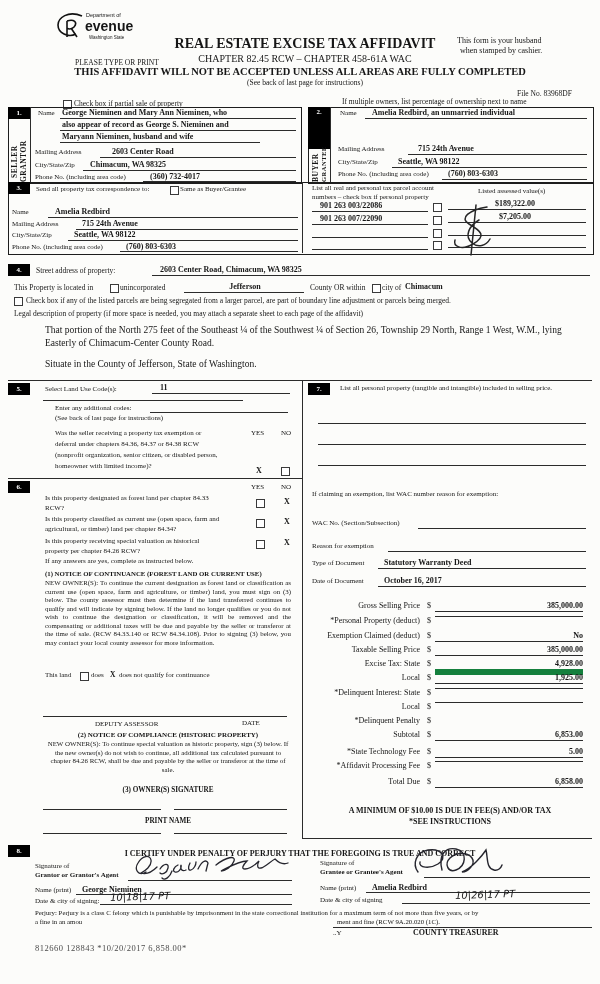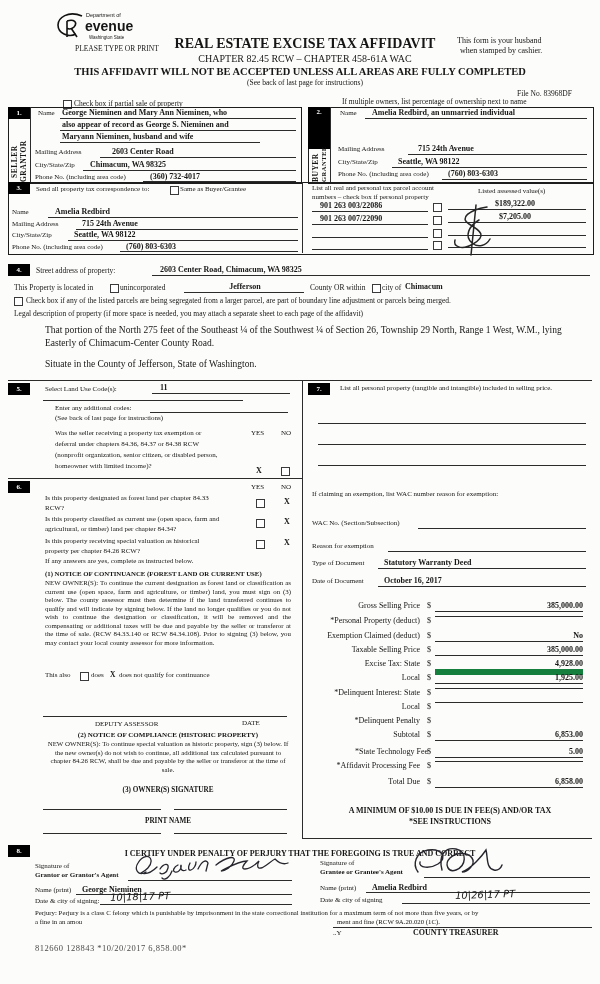--- a/index.html
+++ b/index.html
@@ -35,21 +35,21 @@
   <div class="abs" style="left:56px;top:10px">
     <div class="abs sans" style="left:30px;top:2px;font-size:5.5px">Department of</div>
     <span style="position:absolute;left:0;top:2px">
       <svg width="32" height="28" viewBox="0 0 32 28">
           <path d="M26,4 C12,-2 2,6 2,13 C2,21 12,26 20,22 M11,9 L11,25 M11,9 C18,7 22,10 18,15 C15,18 12,17 11,16 M15,16 L21,25" stroke="#111" fill="none" stroke-width="1.6"></path>
         </svg>
     </span>
     <div class="abs sans b" style="left:29px;top:8px;font-size:14px">evenue</div>
     <div class="abs sans" style="left:33px;top:25px;font-size:4.5px">Washington State</div>
   </div>
-  <div class="abs t75" style="left:75px;top:44px">PLEASE TYPE OR PRINT</div>
+  <div class="abs t75" style="left:75px;top:58px">PLEASE TYPE OR PRINT</div>
   <div class="abs b t14 ctr" style="left:140px;top:36px;width:330px">REAL ESTATE EXCISE TAX AFFIDAVIT</div>
   <div class="abs t10 ctr" style="left:140px;top:53px;width:330px;font-size:10px">CHAPTER 82.45 RCW – CHAPTER 458-61A WAC</div>
   <div class="abs t8" style="left:457px;top:36px">This form is your husband</div>
   <div class="abs t8" style="left:460px;top:46px">when stamped by cashier.</div>
   <div class="abs b t10 ctr" style="left:20px;top:66px;width:560px">THIS AFFIDAVIT WILL NOT BE ACCEPTED UNLESS ALL AREAS ARE FULLY COMPLETED</div>
   <div class="abs t75 ctr" style="left:140px;top:78px;width:330px">(See back of last page for instructions)</div>
   <div class="abs t75" style="left:517px;top:89px">File No. 83968DF</div>
   <span class="cb" style="left:63px;top:100px"></span>
   <div class="abs t75" style="left:74px;top:99px">Check box if partial sale of property</div>
   <div class="abs t75" style="left:342px;top:97px">If multiple owners, list percentage of ownership next to name</div>
@@ -194,21 +194,21 @@
   <div class="abs b t8" style="left:284px;top:517px">X</div>
   <div class="abs t7" style="left:45px;top:537px">Is this property receiving special valuation as historical</div>
   <div class="abs t7" style="left:45px;top:547px">property per chapter 84.26 RCW?</div>
   <span class="cb" style="left:256px;top:540px"></span>
   <div class="abs b t8" style="left:284px;top:538px">X</div>
   <div class="abs t7" style="left:45px;top:557px">If any answers are yes, complete as instructed below.</div>
 
   <div class="abs b" style="left:45px;top:570px;font-size:6.8px">(1) NOTICE OF CONTINUANCE (FOREST LAND OR CURRENT USE)</div>
   <div class="wrap just" style="left:45px;top:579px;width:246px;font-size:6.9px;line-height:1.24">NEW OWNER(S): To continue the current designation as forest land or classification as current use (open space, farm and agriculture, or timber) land, you must sign on (3) below.  The county assessor must then determine if the land transferred continues to qualify and will indicate by signing below. If the land no longer qualifies or you do not wish to continue the designation or classification, it will be removed and the compensating or additional taxes will be due and payable by the seller or transferor at the time of sale.  (RCW 84.33.140 or RCW 84.34.108). Prior to signing (3) below, you may contact your local county assessor for more information.</div>
 
-  <div class="abs t7" style="left:45px;top:671px">This also</div>
+  <div class="abs t7" style="left:45px;top:671px">This land</div>
   <span class="cb" style="left:80px;top:672px"></span>
   <div class="abs t7" style="left:91px;top:671px">does</div>
   <div class="abs t7 b" style="left:110px;top:670px;font-size:7.5px">X</div>
   <div class="abs t7" style="left:119px;top:671px">does not  qualify for continuance</div>
 
   <div class="hl" style="left:43px;top:716px;width:244px"></div>
   <div class="abs t7" style="left:95px;top:720px">DEPUTY ASSESSOR</div>
   <div class="abs t7" style="left:242px;top:719px">DATE</div>
 
   <div class="abs b ctr" style="left:45px;top:731px;width:246px;font-size:7px">(2) NOTICE OF COMPLIANCE (HISTORIC PROPERTY)</div>
@@ -282,21 +282,21 @@
       <span class="abs t8" style="right:170px">*Delinquent Penalty</span>
       <span class="abs t8" style="left:127px">$</span>
       <span class="abs b t8 rt" style="left:135px;width:148px"></span>
     </div>
   <div class="abs" style="left:300px;top:730px;width:290px;height:13px">
       <span class="abs t8" style="right:170px">Subtotal</span>
       <span class="abs t8" style="left:127px">$</span>
       <span class="abs b t8 rt" style="left:135px;width:148px;border-bottom:1px solid #2b2b2b">6,853.00</span>
     </div>
   <div class="abs" style="left:300px;top:747px;width:290px;height:13px">
-      <span class="abs t8" style="right:162px">*State Technology Fee</span>
+      <span class="abs t8" style="right:170px">*State Technology Fee</span>
       <span class="abs t8" style="left:127px">$</span>
       <span class="abs b t8 rt" style="left:135px;width:148px;border-bottom:1px solid #2b2b2b">5.00</span>
     </div>
   <div class="abs" style="left:300px;top:761px;width:290px;height:13px">
       <span class="abs t8" style="right:170px">*Affidavit Processing Fee</span>
       <span class="abs t8" style="left:127px">$</span>
       <span class="abs b t8 rt" style="left:135px;width:148px;border-bottom:1px solid #2b2b2b"></span>
     </div>
   <div class="abs" style="left:300px;top:777px;width:290px;height:13px">
       <span class="abs t8" style="right:170px">Total Due</span>

